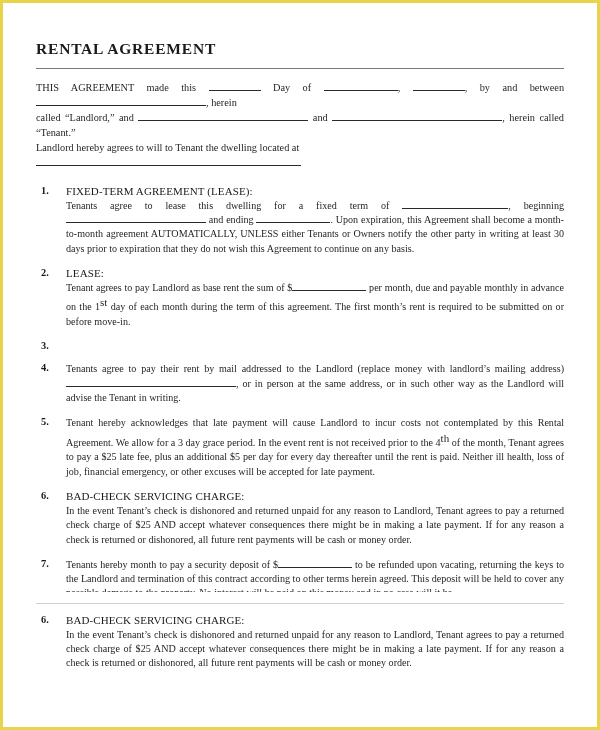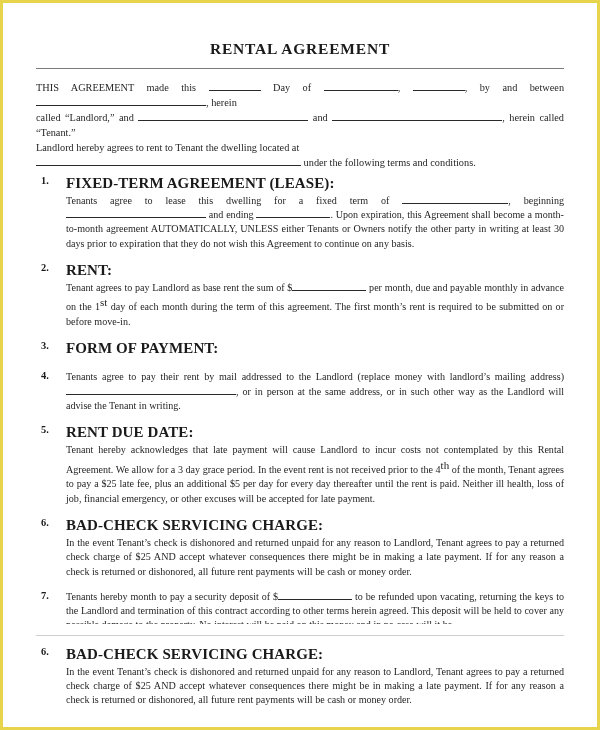--- a/index.html
+++ b/index.html
@@ -26,38 +26,37 @@
     left: 3px;
     top: 3px;
     right: 3px;
     bottom: 3px;
     background: #ffffff;
     padding: 26px 30px 0 30px;
     box-sizing: border-box;
     overflow: hidden;
   }
   .doc-title {
-    text-align: center;
     font-weight: bold;
     font-size: 15.5px;
     letter-spacing: 0.8px;
     color: #1a1a1a;
     margin: 8px 0 10px 0;
   }
   .title-rule {
     border: none;
     border-top: 1px solid #7a7a7a;
     margin: 0 0 12px 0;
   }
   .intro {
     font-size: 10.3px;
     line-height: 1.45;
     color: #1f1f1f;
     text-align: justify;
-    margin-bottom: 4px;
+    margin-bottom: 14px;
   }
   .blank {
     display: inline-block;
     border-bottom: 1px solid #2a2a2a;
     vertical-align: baseline;
     height: 0.85em;
   }
   .b-sm { width: 52px; }
   .b-md { width: 74px; }
   .b-lg { width: 106px; }
@@ -75,22 +74,22 @@
     font-size: 10.4px;
     font-weight: bold;
     color: #1a1a1a;
     padding-left: 5px;
     box-sizing: border-box;
   }
   .body {
     flex: 1 1 auto;
   }
   .heading {
-    font-size: 15px;
-    font-weight: bold;
+    font-size: 11px;
+    font-weight: normal;
     color: #1a1a1a;
     margin-bottom: 2px;
     letter-spacing: 0.1px;
   }
   .text {
     font-size: 10.1px;
     line-height: 1.42;
     color: #1f1f1f;
     text-align: justify;
     font-family: Liberation Serif, serif;
@@ -125,71 +124,68 @@
       <span>Day of</span>
       <span class="blank b-md"></span><span>,</span>
       <span class="blank b-sm"></span><span>, by and between</span>
       <span class="blank b-xxl"></span><span>, herein</span>
       <br>
       <span>called “Landlord,” and</span>
       <span class="blank b-xxl"></span>
       <span>and</span>
       <span class="blank b-xxl"></span><span>, herein called “Tenant.”</span>
       <br>
-      <span>Landlord hereby agrees to rent to Tenant the dwelling located at</span>
+      <span>Landlord hereby agrees to will to Tenant the dwelling located at</span>
       <br>
       <span class="blank b-full"></span>
-      <span>under the following terms and conditions.</span>
     </div>
 
     <div class="clause">
       <div class="num">1.</div>
       <div class="body">
         <div class="heading">FIXED-TERM AGREEMENT (LEASE):</div>
         <div class="text">
           <span>Tenants agree to lease this dwelling for a fixed term of</span>
           <span class="blank b-lg"></span><span>, beginning</span>
           <span class="blank b-xl"></span>
           <span>and ending</span>
           <span class="blank b-md"></span><span>.  Upon expiration, this Agreement shall become a month-to-month agreement AUTOMATICALLY, UNLESS either Tenants or Owners notify the other party in writing at least 30 days prior to expiration that they do not wish this Agreement to continue on any basis.</span>
         </div>
       </div>
     </div>
 
     <div class="clause">
       <div class="num">2.</div>
       <div class="body">
-        <div class="heading">RENT:</div>
+        <div class="heading">LEASE:</div>
         <div class="text">
           <span>Tenant agrees to pay Landlord as base rent the sum of $</span><span class="blank b-md"></span>
           <span>per month, due and payable monthly in advance on the 1</span><sup>st</sup><span> day of each month during the term of this agreement.  The first month’s rent is required to be submitted on or before move-in.</span>
         </div>
       </div>
     </div>
 
     <div class="clause">
       <div class="num">3.</div>
       <div class="body">
-        <div class="heading">FORM OF PAYMENT:</div>
       </div>
     </div>
 
     <div class="clause">
       <div class="num">4.</div>
       <div class="body">
         <div class="text">
           <span>Tenants agree to pay their rent by mail addressed to the Landlord (replace money with landlord’s mailing address)</span><span class="blank b-xxl"></span><span>, or in person at the same address, or in such other way as the Landlord will advise the Tenant in writing.</span>
         </div>
       </div>
     </div>
 
     <div class="clause">
       <div class="num">5.</div>
       <div class="body">
-        <div class="heading">RENT DUE DATE:</div>
         <div class="text">
           <span>Tenant hereby acknowledges that late payment will cause Landlord to incur costs not contemplated by this Rental Agreement.  We allow for a 3 day grace period.  In the event rent is not received prior to the 4</span><sup>th</sup><span> of the month, Tenant agrees to pay a $25 late fee, plus an additional $5 per day for every day thereafter until the rent is paid.  Neither ill health, loss of job, financial emergency, or other excuses will be accepted for late payment.</span>
         </div>
       </div>
     </div>
 
     <div class="clause">
       <div class="num">6.</div>
       <div class="body">
         <div class="heading">BAD-CHECK SERVICING CHARGE:</div>

